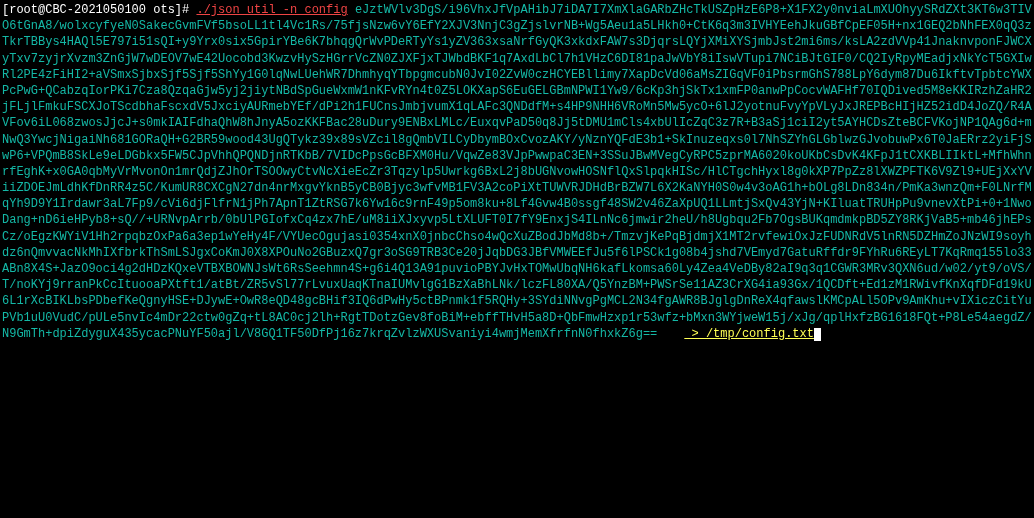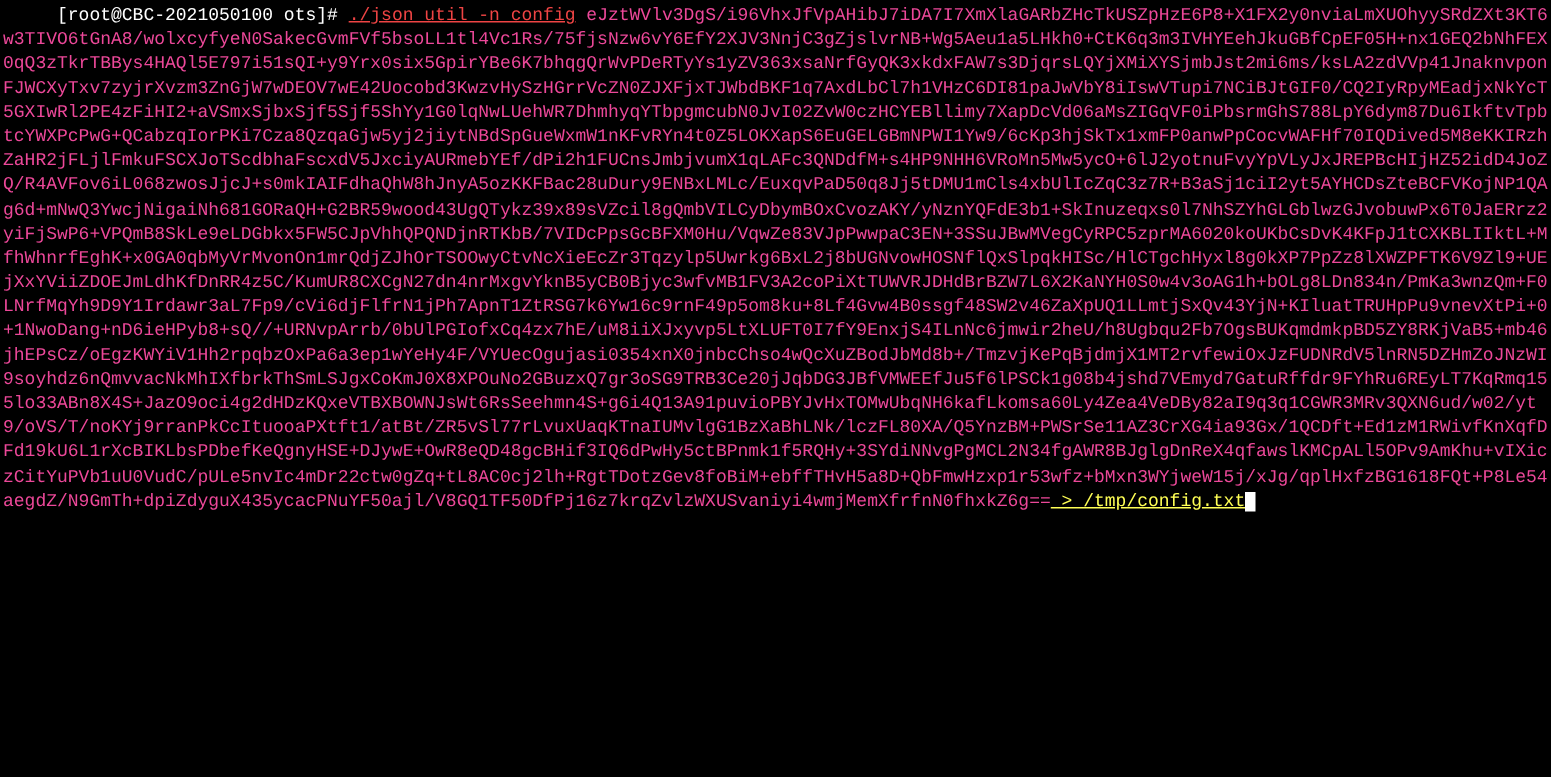--- a/index.html
+++ b/index.html
@@ -12,26 +12,26 @@
       padding: 2px;
       width: 1034px;
       height: 518px;
       overflow: hidden;
       word-break: break-all;
     }
     .terminal {
       white-space: pre-wrap;
       word-wrap: break-word;
     }
-    .prompt-wrap { display: inline; margin-left: 36px; }
+    .prompt-wrap { display: inline; }
     .bracket { color: #fff; }
     .prompt-text { color: #fff; }
     .yellow { color: #ef4444; text-decoration: underline; }
-    .output { color: #ec4899; }
-    .redirect-end { color: #ffff55; text-decoration: underline; }
+    .output { color: #14b8a6; }
+    .redirect-end { color: #ffff55; text-decoration: underline; margin-left: 27px; }
     .cursor {
       display: inline-block;
       width: 7px;
       height: 13px;
       background: #fff;
       vertical-align: text-bottom;
     }
   </style>
 </head>
 <body>

